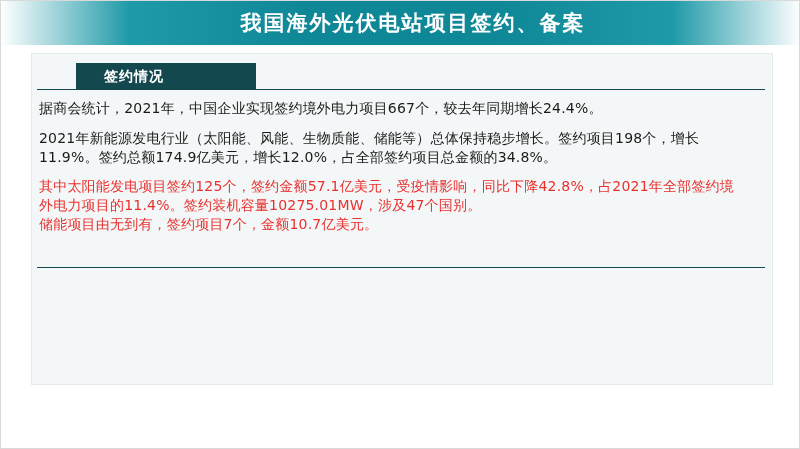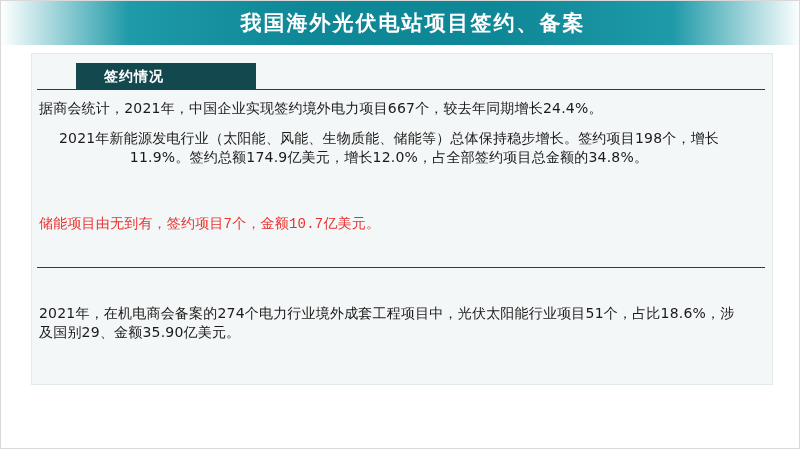--- a/index.html
+++ b/index.html
@@ -86,23 +86,23 @@
     margin: 0;
     font-size: 14px;
     line-height: 19px;
     color: #1a1a1a;
     width: 700px;
     left: 38px;
     letter-spacing: 0.2px;
   }
   p.red { color: #e8312f; }
   .p1 { top: 98px; }
-  .p2 { top: 128px; text-align: center; }
+  .p2 { top: 128px; }
   .p3 { top: 176px; }
-  .p4 { top: 214px; font-family: Liberation Mono, monospace; }
+  .p4 { top: 214px; }
   .p5 { top: 276px; }
   .p6 { top: 303px; }
   .p7 { top: 330px; }
 
   
   .footer {
     position: absolute;
     left: 0;
     top: 384px;
     width: 800px;
@@ -118,25 +118,25 @@
   <div class="header-band"></div>
   <div class="header-title">我国海外光伏电站项目签约、备案</div>
 
   <div class="content-card"></div>
 
   <div class="sec-title t1">签约情况</div>
   <div class="underline u1"></div>
 
   <p class="para p1">据商会统计，2021年，中国企业实现签约境外电力项目667个，较去年同期增长24.4%。</p>
   <p class="para p2">2021年新能源发电行业（太阳能、风能、生物质能、储能等）总体保持稳步增长。签约项目198个，增长11.9%。签约总额174.9亿美元，增长12.0%，占全部签约项目总金额的34.8%。</p>
+  <p class="para p3 red">其中太阳能发电项目签约125个，签约金额57.1亿美元，受疫情影响，同比下降42.8%，占2021年全部签约境外电力项目的11.4%。签约装机容量10275.01MW，涉及47个国别。</p>
   <p class="para p4 red">储能项目由无到有，签约项目7个，金额10.7亿美元。</p>
 
   <div class="underline u2"></div>
 
-  <p class="para p6">2021年，在机电商会备案的274个电力行业境外成套工程项目中，光伏太阳能行业项目51个，占比18.6%，涉及国别29、金额35.90亿美元。</p>
 
   <div class="footer">
     
     
     
     
     
   </div>
 
 </div>

